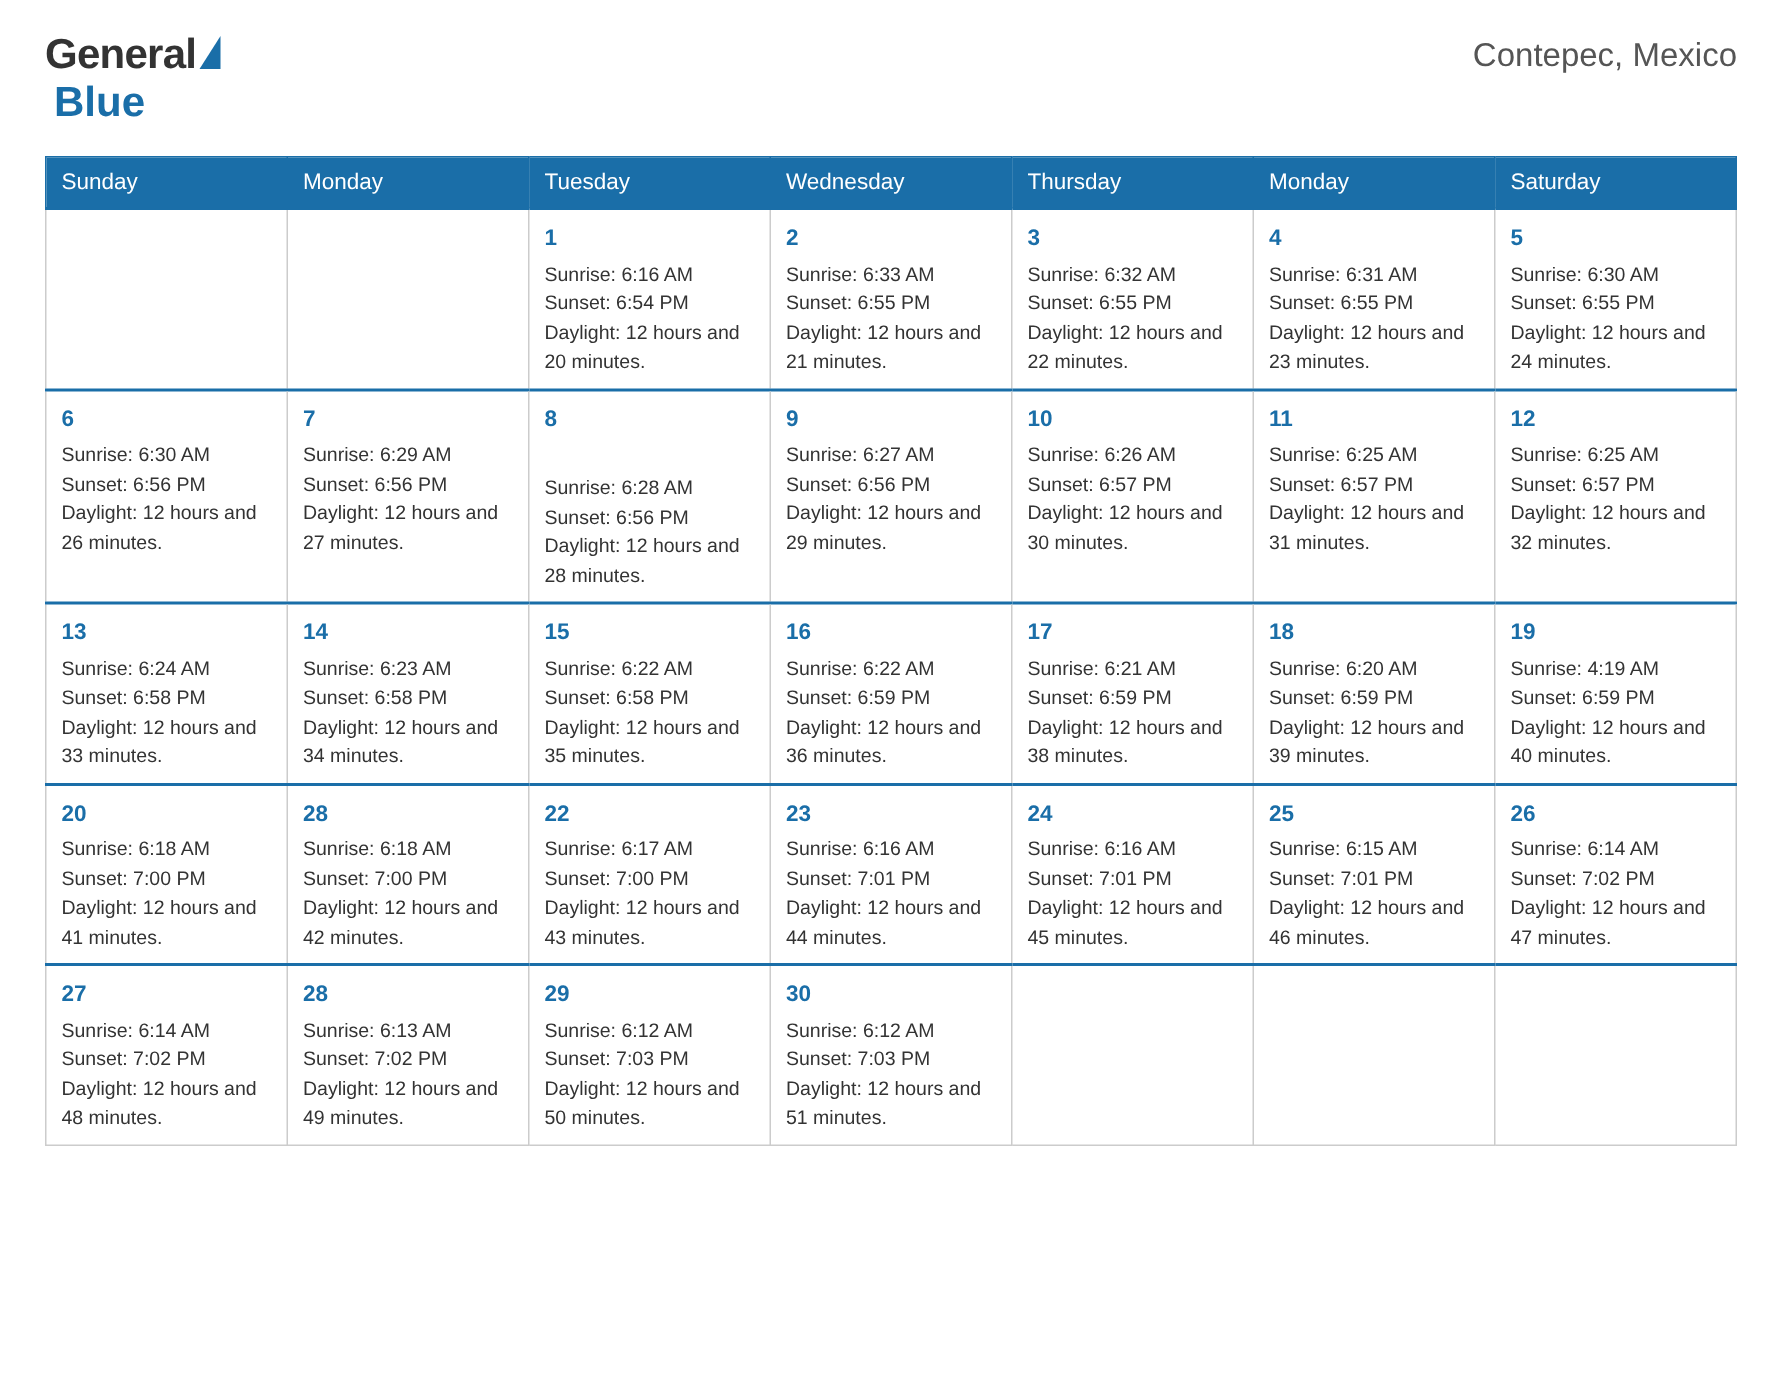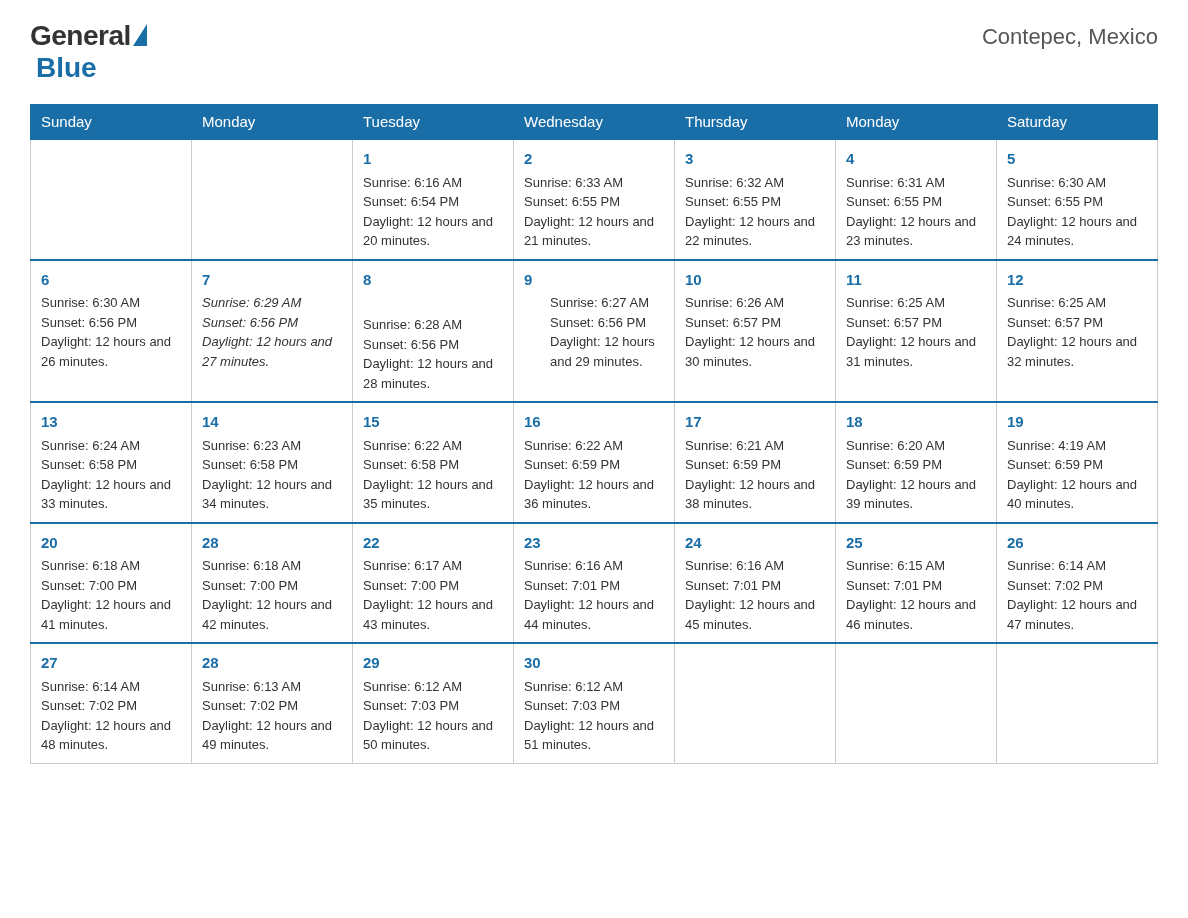--- a/index.html
+++ b/index.html
@@ -170,33 +170,33 @@
       </tr>
       <tr class="week-row">
         <td>
           <span class="day-num">6</span>
           <div class="day-info" style="white-space: pre-line;">Sunrise: 6:30 AM
 Sunset: 6:56 PM
 Daylight: 12 hours and 26 minutes.</div>
         </td>
         <td>
           <span class="day-num">7</span>
-          <div class="day-info" style="white-space: pre-line; font-style: italic;">Sunrise: 6:29 AM
+          <div class="day-info" style="white-space: pre-line;">Sunrise: 6:29 AM
 Sunset: 6:56 PM
 Daylight: 12 hours and 27 minutes.</div>
         </td>
         <td>
           <span class="day-num">8</span>
           <div class="day-info" style="white-space: pre-line; margin-top: 24px;">Sunrise: 6:28 AM
 Sunset: 6:56 PM
 Daylight: 12 hours and 28 minutes.</div>
         </td>
         <td>
           <span class="day-num">9</span>
-          <div class="day-info" style="white-space: pre-line; margin-left: 26px;">Sunrise: 6:27 AM
+          <div class="day-info" style="white-space: pre-line;">Sunrise: 6:27 AM
 Sunset: 6:56 PM
 Daylight: 12 hours and 29 minutes.</div>
         </td>
         <td>
           <span class="day-num">10</span>
           <div class="day-info" style="white-space: pre-line;">Sunrise: 6:26 AM
 Sunset: 6:57 PM
 Daylight: 12 hours and 30 minutes.</div>
         </td>
         <td>

